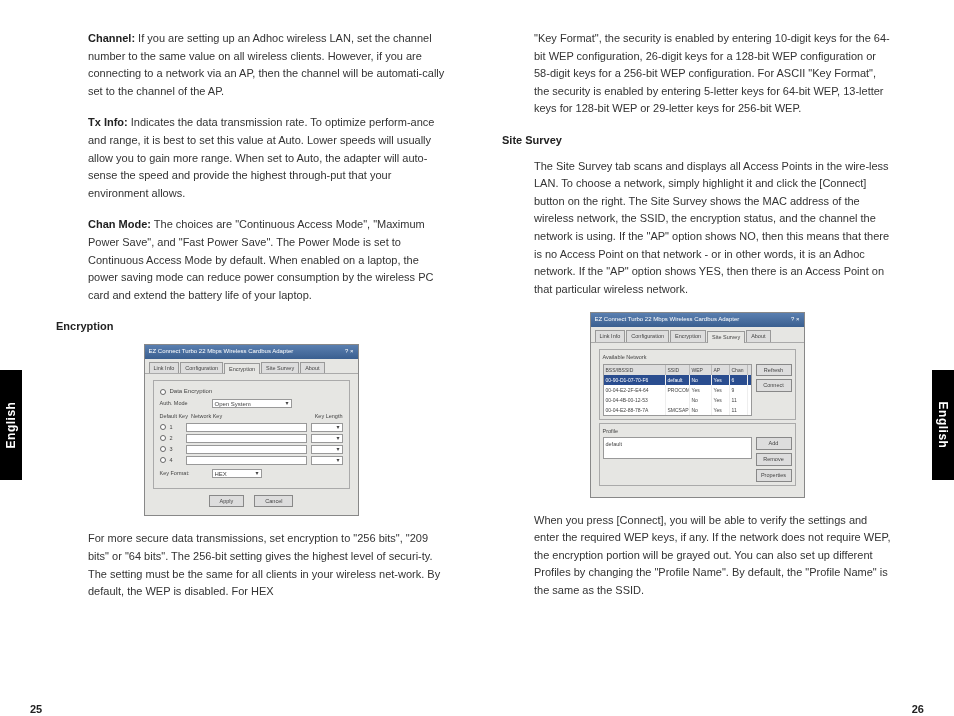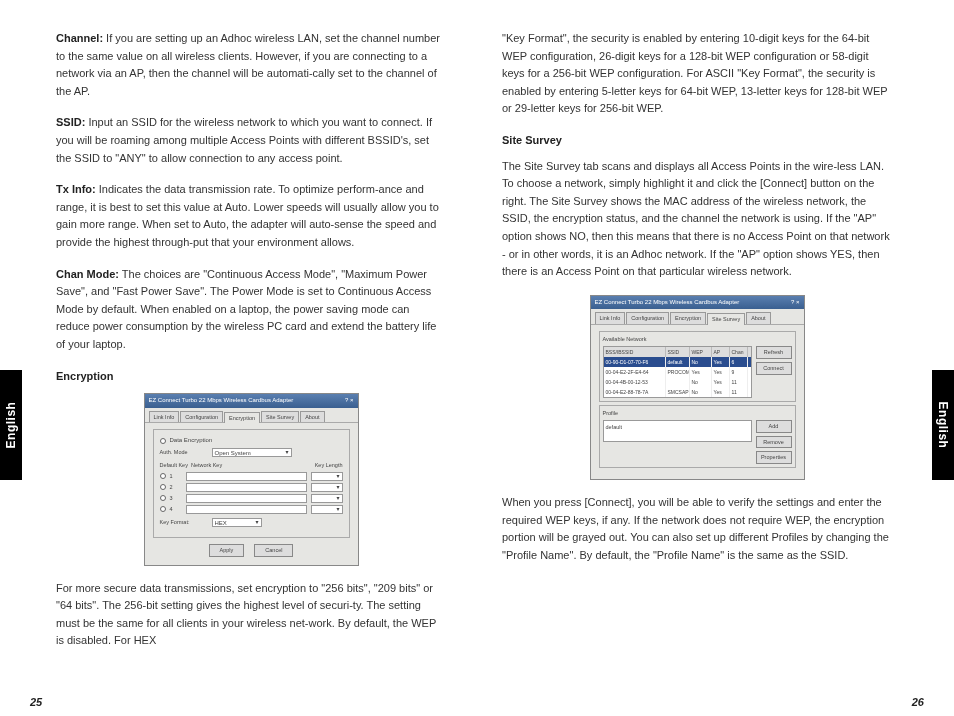--- a/index.html
+++ b/index.html
@@ -8,43 +8,42 @@
   .col {
     position: absolute;
     top: 30px;
     width: 390px;
     font-size: 11px;
     line-height: 1.6;
     color: #333;
   }
   .col-left { left: 56px; }
   .col-right { left: 502px; }
-  .para { margin-bottom: 14px; text-align: left; }
+  .para { margin-bottom: 14px; text-align: left; margin-left: 32px; }
   .bold { font-weight: bold; color: #222; }
   .heading { font-weight: bold; margin-bottom: 8px; font-size: 11px; color: #222; }
   .side-tab {
     position: absolute;
     background: #000;
     color: #fff;
     font-weight: bold;
     font-size: 12px;
     width: 22px;
     height: 110px;
     display: flex;
     align-items: center;
     justify-content: center;
   }
   .side-tab-left { left: 0; top: 370px; }
   .side-tab-right { right: 0; top: 370px; }
   .side-tab span { transform: rotate(-90deg); white-space: nowrap; letter-spacing: 0.5px; }
   .side-tab-right span { transform: rotate(90deg); }
   .page-num {
     position: absolute;
-    bottom: 8px;
-    font-style: italic;
+    bottom: 1px;
     font-weight: bold;
     font-size: 11px;
     color: #222;
   }
   .page-num-left { left: 30px; }
   .page-num-right { right: 30px; margin-left: 21px; }
   .screenshot {
     width: 215px;
     margin: 4px auto 14px auto;
     border: 1px solid #888;
@@ -88,21 +87,20 @@
 
   <div class="side-tab side-tab-left">
       <span>English</span>
     </div>
   <div class="side-tab side-tab-right">
       <span>English</span>
     </div>
 
   <div class="col col-left">
     <p class="para"><span class="bold">Channel:</span><span> If you are setting up an Adhoc wireless LAN, set the channel number to the same value on all wireless clients. However, if you are connecting to a network via an AP, then the channel will be automati-cally set to the channel of the AP.</span></p>
-    <p class="para"><span class="bold">SSID:</span><span> Input an SSID for the wireless network to which you want to connect. If you will be roaming among multiple Access Points with different BSSID's, set the SSID to "ANY" to allow connection to any access point.</span></p>
     <p class="para"><span class="bold">Tx Info:</span><span> Indicates the data transmission rate. To optimize perform-ance and range, it is best to set this value at Auto. Lower speeds will usually allow you to gain more range. When set to Auto, the adapter will auto-sense the speed and provide the highest through-put that your environment allows.</span></p>
     <p class="para"><span class="bold">Chan Mode:</span><span> The choices are "Continuous Access Mode", "Maximum Power Save", and "Fast Power Save". The Power Mode is set to Continuous Access Mode by default. When enabled on a laptop, the power saving mode can reduce power consumption by the wireless PC card and extend the battery life of your laptop.</span></p>
 
     <div class="heading">Encryption</div>
 
     <div class="screenshot">
       <div class="ss-title">
           <span>EZ Connect Turbo 22 Mbps Wireless Cardbus Adapter</span>
           <span>? ×</span>
         </div>

